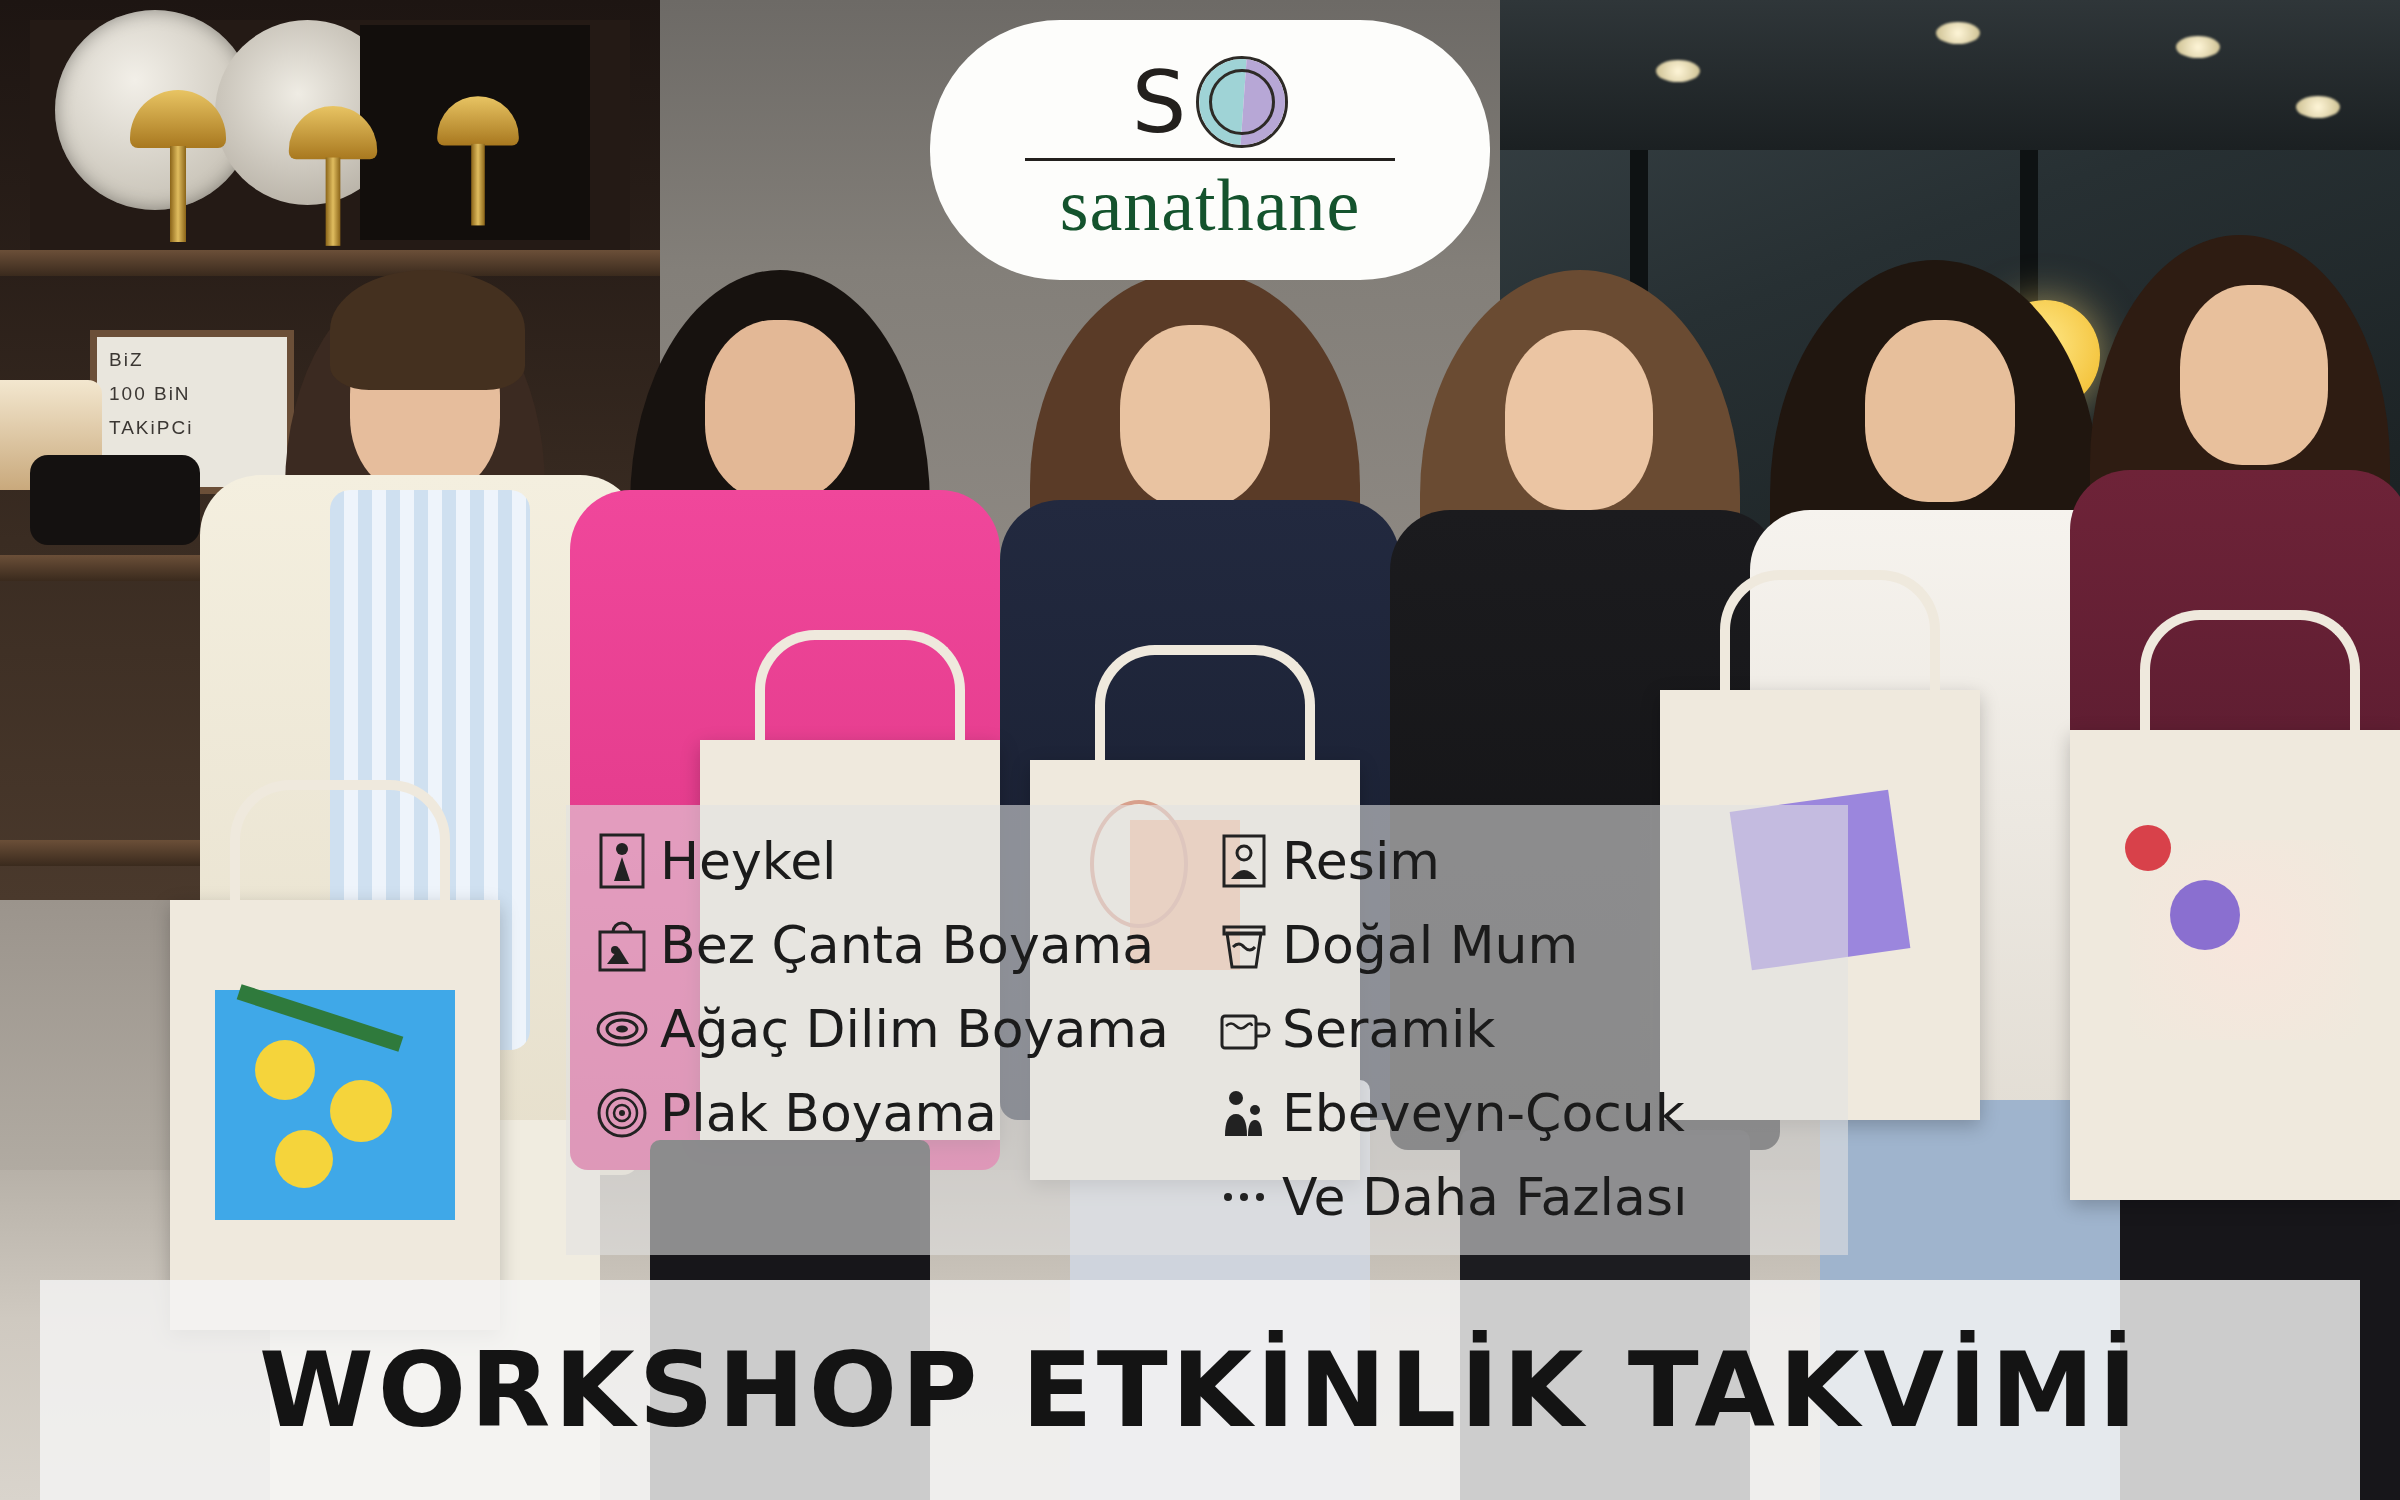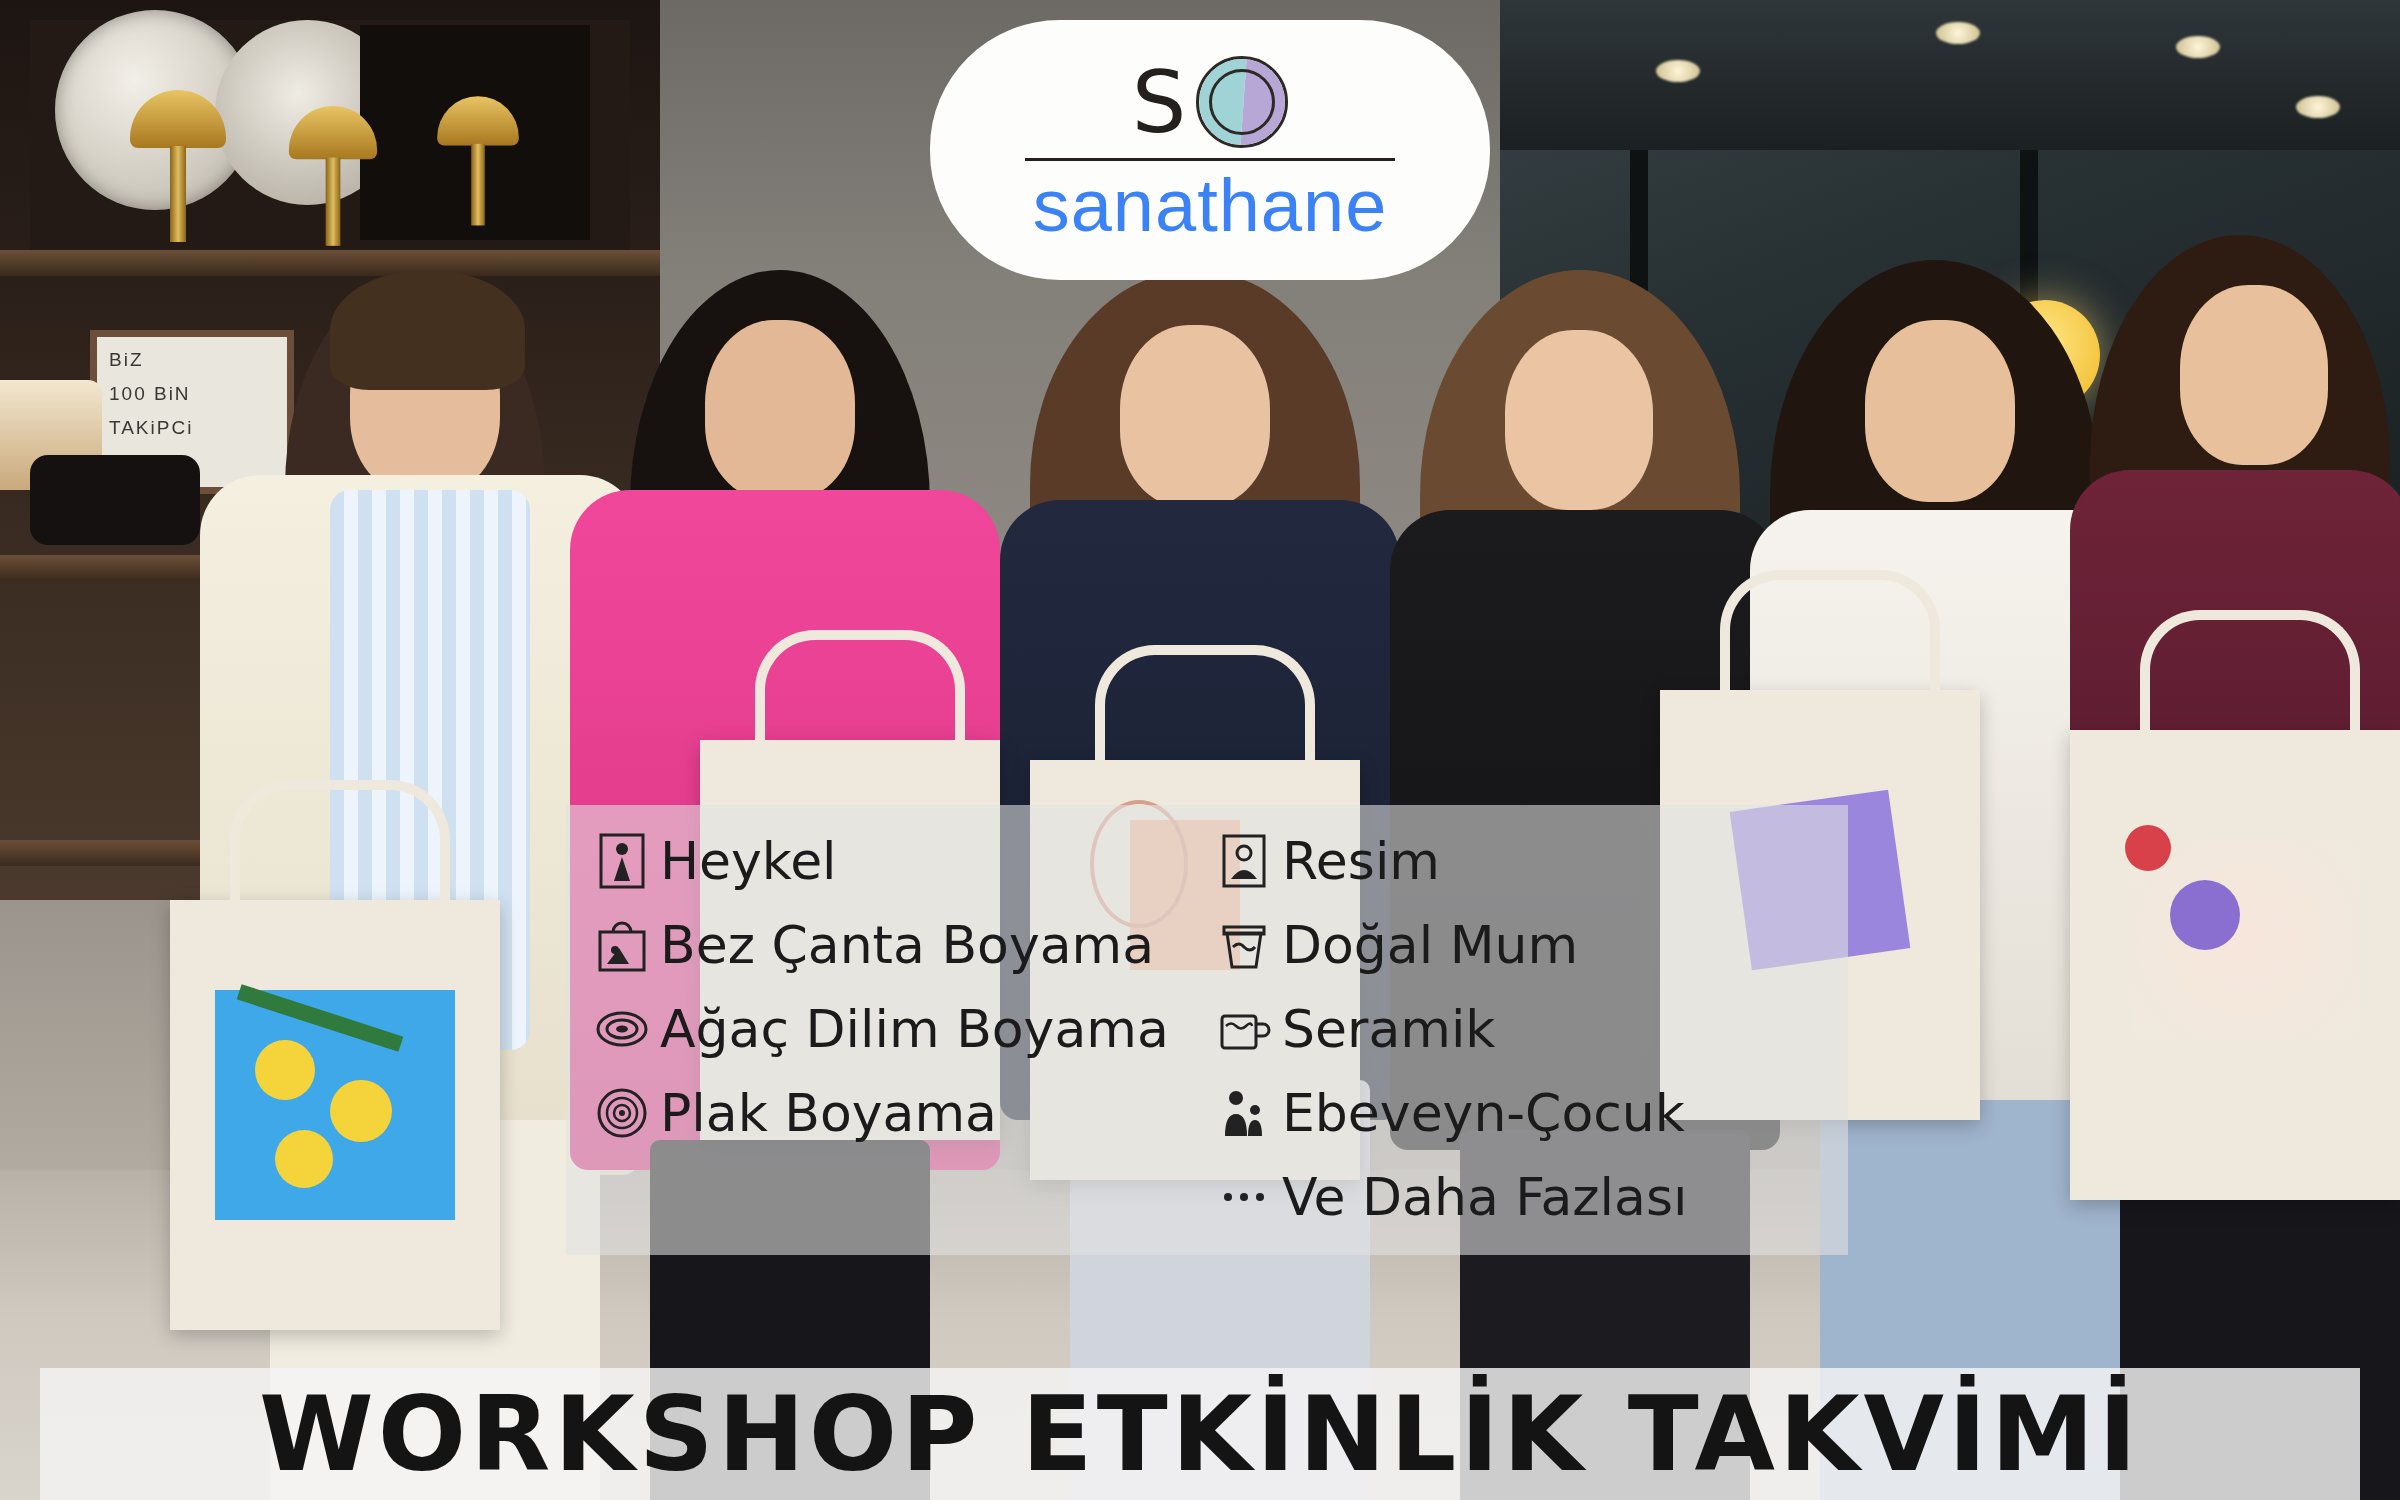--- a/index.html
+++ b/index.html
@@ -67,34 +67,34 @@
   .logo{position:absolute;left:930px;top:20px;width:560px;height:260px;border-radius:130px/128px;
     background:#fdfdfb;display:flex;flex-direction:column;align-items:center;justify-content:center;}
   .logo-row{display:flex;align-items:center;gap:6px;}
   .logo-o{width:86px;height:86px;border-radius:50%;position:relative;overflow:hidden;border:3px solid #2d2a26;}
   .logo-o .half{position:absolute;inset:0;}
   .logo-o .l{background:#9fd3d6;clip-path:polygon(0 0,55% 0,48% 100%,0 100%);}
   .logo-o .r{background:#b7a7d6;clip-path:polygon(55% 0,100% 0,100% 100%,48% 100%);}
   .logo-o .ring{position:absolute;inset:10px;border:3px solid #2d2a26;border-radius:50%;}
   .logo-word{font-size:86px;letter-spacing:4px;color:#23201d;font-family:"DejaVu Sans",sans-serif;font-weight:400;}
   .logo-rule{width:370px;height:3px;background:#23201d;margin:6px 0 2px;}
-  .logo-sub{font-size:74px;color:#3b82f6;font-family:Liberation Sans, sans-serif;letter-spacing:1px;}
+  .logo-sub{font-size:74px;color:#14532d;font-family:Liberation Serif, serif;letter-spacing:1px;}
 
   
   .panel{position:absolute;left:566px;top:805px;width:1282px;height:450px;
     background:rgba(225,225,225,.58);}
   .col{position:absolute;top:14px;}
   .col.left{left:18px;} .col.right{left:640px;}
   .srv{display:flex;align-items:center;height:84px;}
   .srv .ico{width:76px;height:66px;flex:0 0 76px;display:flex;align-items:center;justify-content:center;}
   .srv .ico svg{display:block;}
   .srv .lbl{font-size:52px;color:#1b1b1b;font-family:"DejaVu Sans",sans-serif;white-space:nowrap;}
 
   
-  .banner{position:absolute;left:40px;bottom:0;width:2320px;height:132px;background:rgba(244,244,244,.82);
+  .banner{position:absolute;left:40px;bottom:0;width:2320px;height:220px;background:rgba(244,244,244,.82);
     display:flex;align-items:center;justify-content:center;}
   .banner span{font-size:104px;letter-spacing:4px;color:#141414;font-family:"DejaVu Sans",sans-serif;font-weight:700;}
 </style>
 </head>
 <body>
 
 <div class="stage">
 
   <div class="photo">
     <div class="bg-base"></div>

